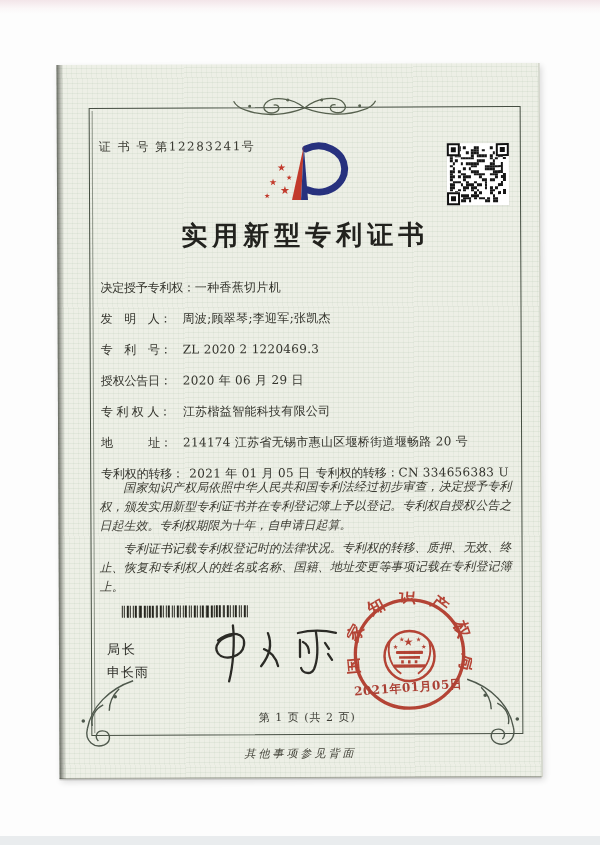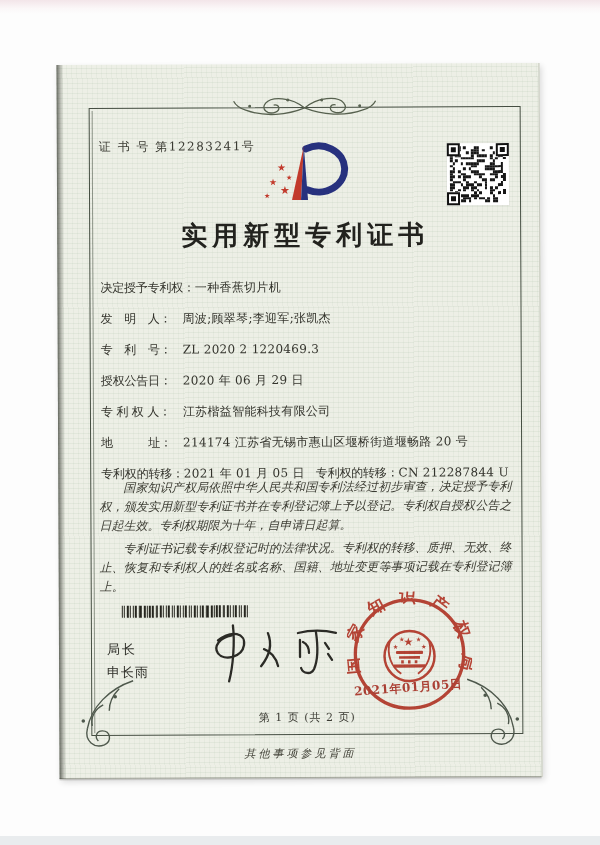--- a/index.html
+++ b/index.html
@@ -43,21 +43,21 @@
   .flourish-top{position:absolute;left:50%;top:-14px;margin-left:-85px;}
 
   .doc-title{position:absolute;left:0;right:0;top:110px;margin:0;text-align:center;
          font-size:26px;font-weight:700;letter-spacing:5px;color:#22221e;}
 
   .fields{position:absolute;left:10px;right:6px;top:172px;display:flex;
           flex-direction:column;gap:17px;font-size:12px;color:#34342d;}
   .frow{display:flex;line-height:14px;white-space:nowrap;}
   .flabel{flex:0 0 82px;letter-spacing:-.2px;}
   .fvalue{flex:1 1 auto;letter-spacing:.3px;}
-  .fvalue-fixed{flex:0 0 132px;}
+  .fvalue-fixed{flex:0 0 132px;text-align:center;}
   .flabel2{flex:0 0 80px;}
 
   .paras{position:absolute;left:8px;right:10px;top:370px;font-size:12px;line-height:1.58;
          color:#3c3c33;text-align:justify;font-style:italic;}
   .paras p{margin:0 0 4px 0;text-indent:2em;}
 
   .barcode{position:absolute;left:30px;top:497px;width:128px;height:12px;
            display:flex;align-items:stretch;}
   .barcode div{background:#26261f;}
 
@@ -590,21 +590,21 @@
           <span class="fvalue">江苏楷益智能科技有限公司</span>
         </div>
         <div class="frow">
           <span class="flabel">地　　　址：</span>
           <span class="fvalue">214174 江苏省无锡市惠山区堰桥街道堰畅路 20 号</span>
         </div>
         <div class="frow">
           <span class="flabel">专利权的转移：</span>
           <span class="fvalue fvalue-fixed">2021 年 01 月 05 日</span>
           <span class="flabel flabel2">专利权的转移：</span>
-          <span class="fvalue">CN 212287844 U</span>
+          <span class="fvalue">CN 334656383 U</span>
         </div>
       </div>
 
       <div class="paras">
         <p>国家知识产权局依照中华人民共和国专利法经过初步审查，决定授予专利权，颁发实用新型专利证书并在专利登记簿上予以登记。专利权自授权公告之日起生效。专利权期限为十年，自申请日起算。</p>
         <p>专利证书记载专利权登记时的法律状况。专利权的转移、质押、无效、终止、恢复和专利权人的姓名或名称、国籍、地址变更等事项记载在专利登记簿上。</p>
       </div>
 
       <div class="barcode">
           <div style="width: 1px; margin-right: 1px;"></div>

